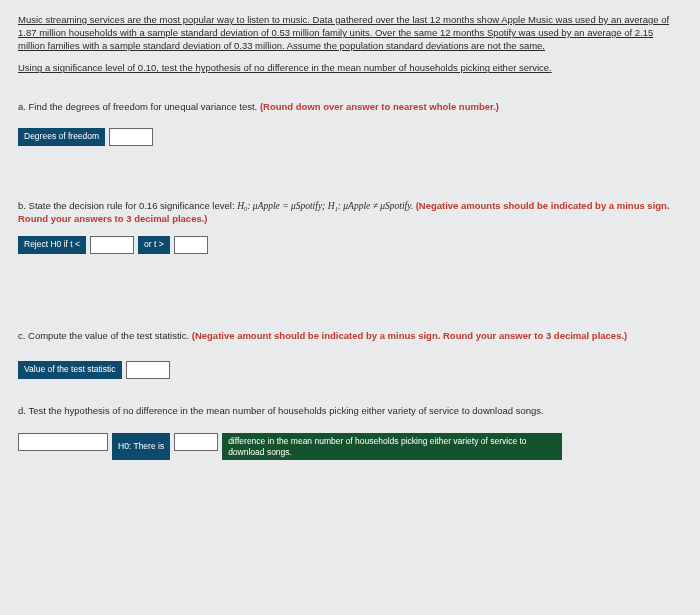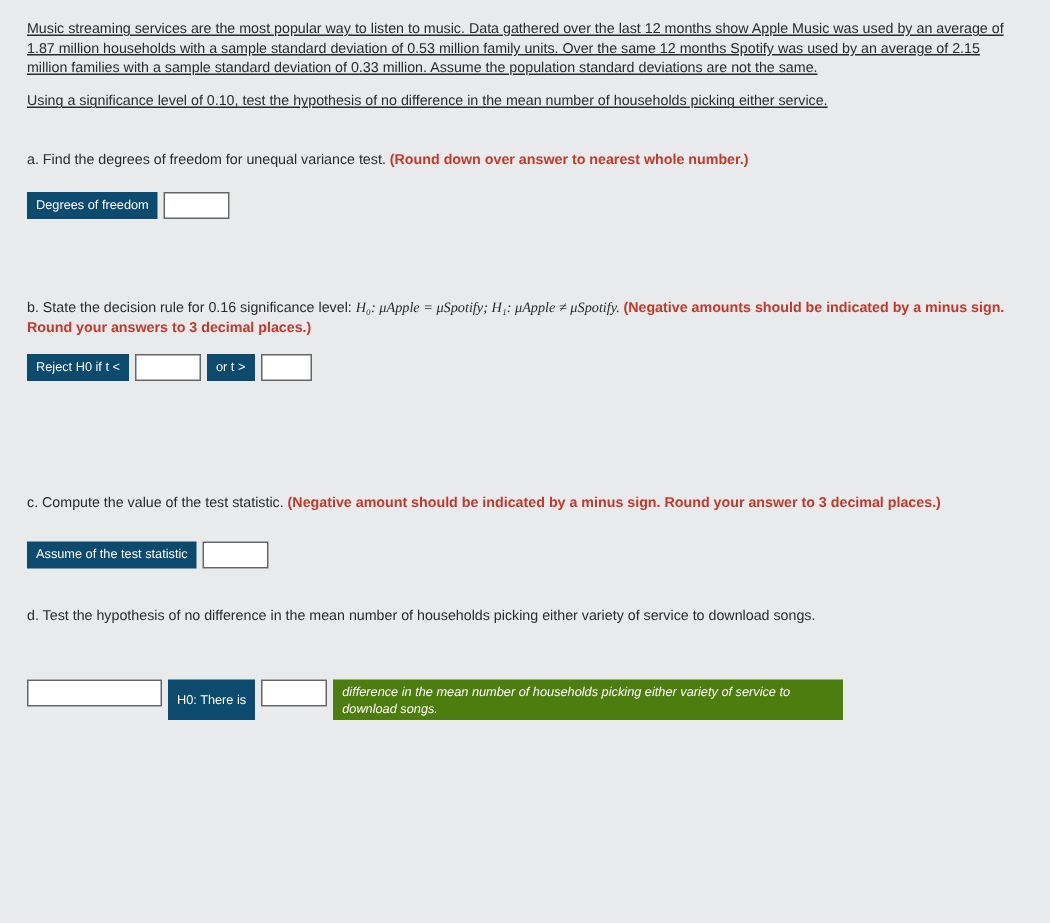--- a/index.html
+++ b/index.html
@@ -31,28 +31,27 @@
     border: 1px solid #666;
     width: 62px;
     height: 18px;
     font-size: 9px;
     padding: 0 2px;
   }
   .input-box.narrow { width: 44px; }
   .input-box.tiny { width: 34px; }
   .gap { width: 4px; }
   .teal-wide {
-    background: #4d7c0f;
+    background: #14532d;
     color: #fff;
     font-size: 8.5px;
     padding: 3px 6px;
     display: flex;
     align-items: center;
     flex: 0 0 auto;
-    font-style: italic;
   }
   .mono { font-family: Liberation Serif, serif; font-style: italic; }
   .bold { font-weight: bold; }
 </style>
 </head>
 <body>
 
 <div class="para">Music streaming services are the most popular way to listen to music. Data gathered over the last 12 months show Apple Music was used by an average of 1.87 million households with a sample standard deviation of 0.53 million family units. Over the same 12 months Spotify was used by an average of 2.15 million families with a sample standard deviation of 0.33 million. Assume the population standard deviations are not the same.</div>
 <div class="para">Using a significance level of 0.10, test the hypothesis of no difference in the mean number of households picking either service.</div>
 
@@ -80,27 +79,27 @@
   <div class="teal-label">or t &gt;</div>
   <div class="gap"></div>
   <input class="input-box tiny" type="text" style="">
 </div>
 
 <div class="section" style="margin-top:76px">
   <span>c.  Compute the value of the test statistic. </span>
   <span class="bold red-note">(Negative amount should be indicated by a minus sign. Round your answer to 3 decimal places.)</span>
 </div>
 <div class="field-row" style="margin-top:18px">
-  <div class="teal-label">Assume of the test statistic</div>
+  <div class="teal-label">Value of the test statistic</div>
   <div class="gap"></div>
   <input class="input-box narrow" type="text" style="">
 </div>
 
 <div class="section" style="">d.  Test the hypothesis of no difference in the mean number of households picking either variety of service to download songs.</div>
-<div class="field-row" style="margin-top:36px">
+<div class="field-row" style="margin-top:16px">
   <input class="input-box" style="width: 90px;" type="text">
   <div class="gap"></div>
   <div class="teal-label">H0: There is</div>
   <div class="gap"></div>
   <input class="input-box narrow" type="text" style="">
   <div class="gap"></div>
   <div class="teal-wide" style="max-width:340px; line-height:1.2">difference in the mean number of households picking either variety of service to download songs.</div>
 </div>
 
 </body></html>

